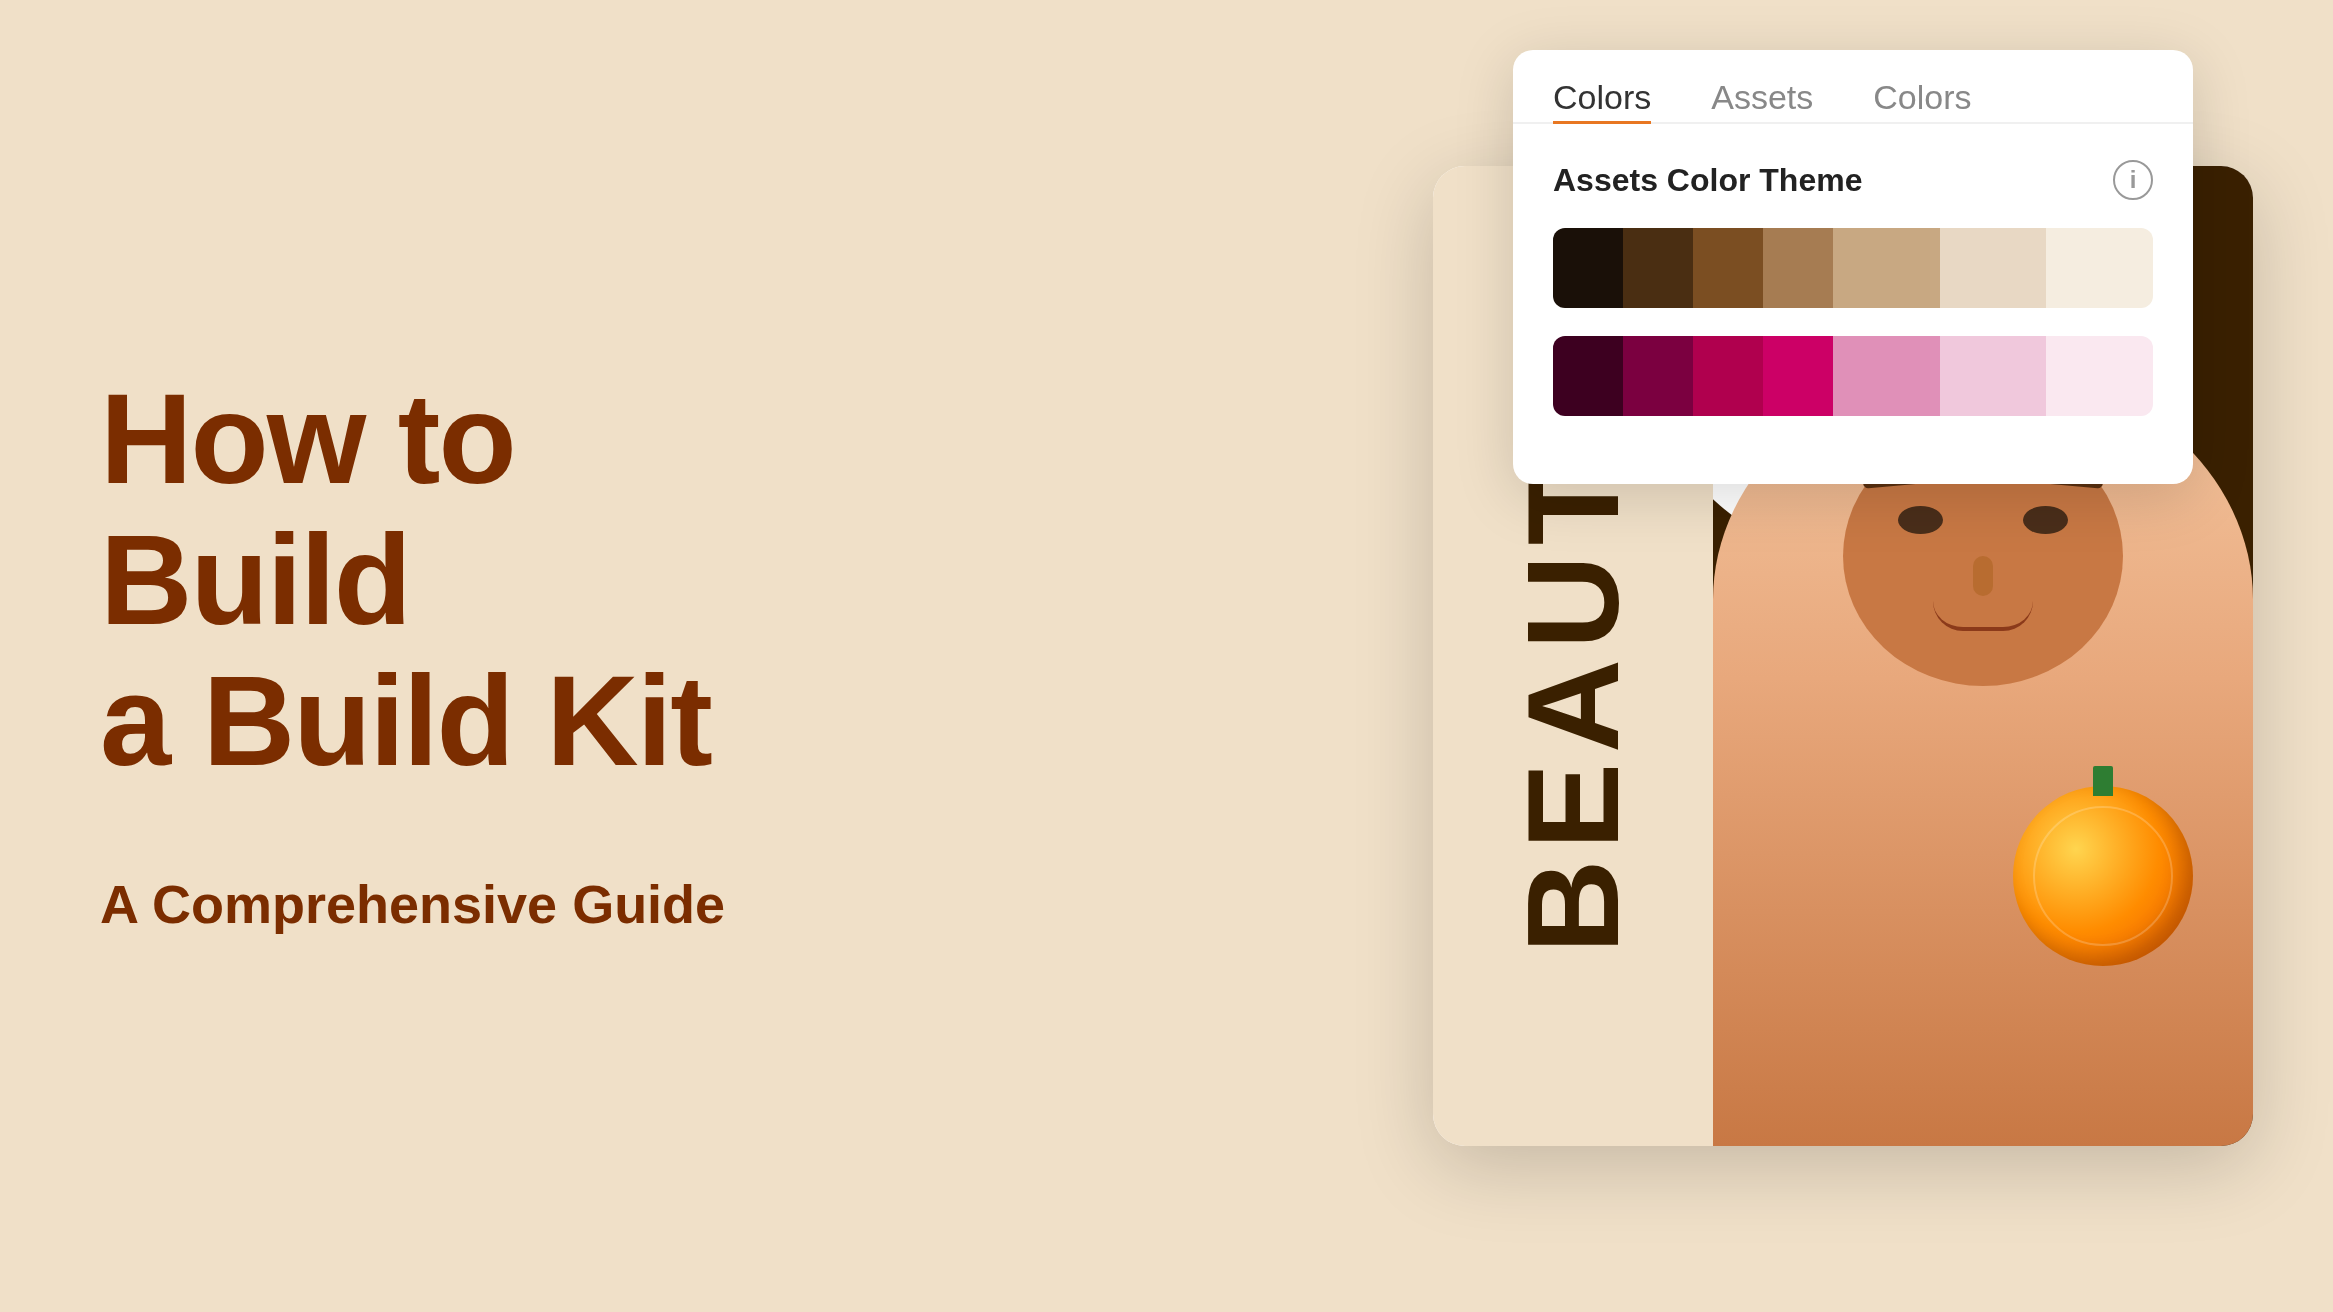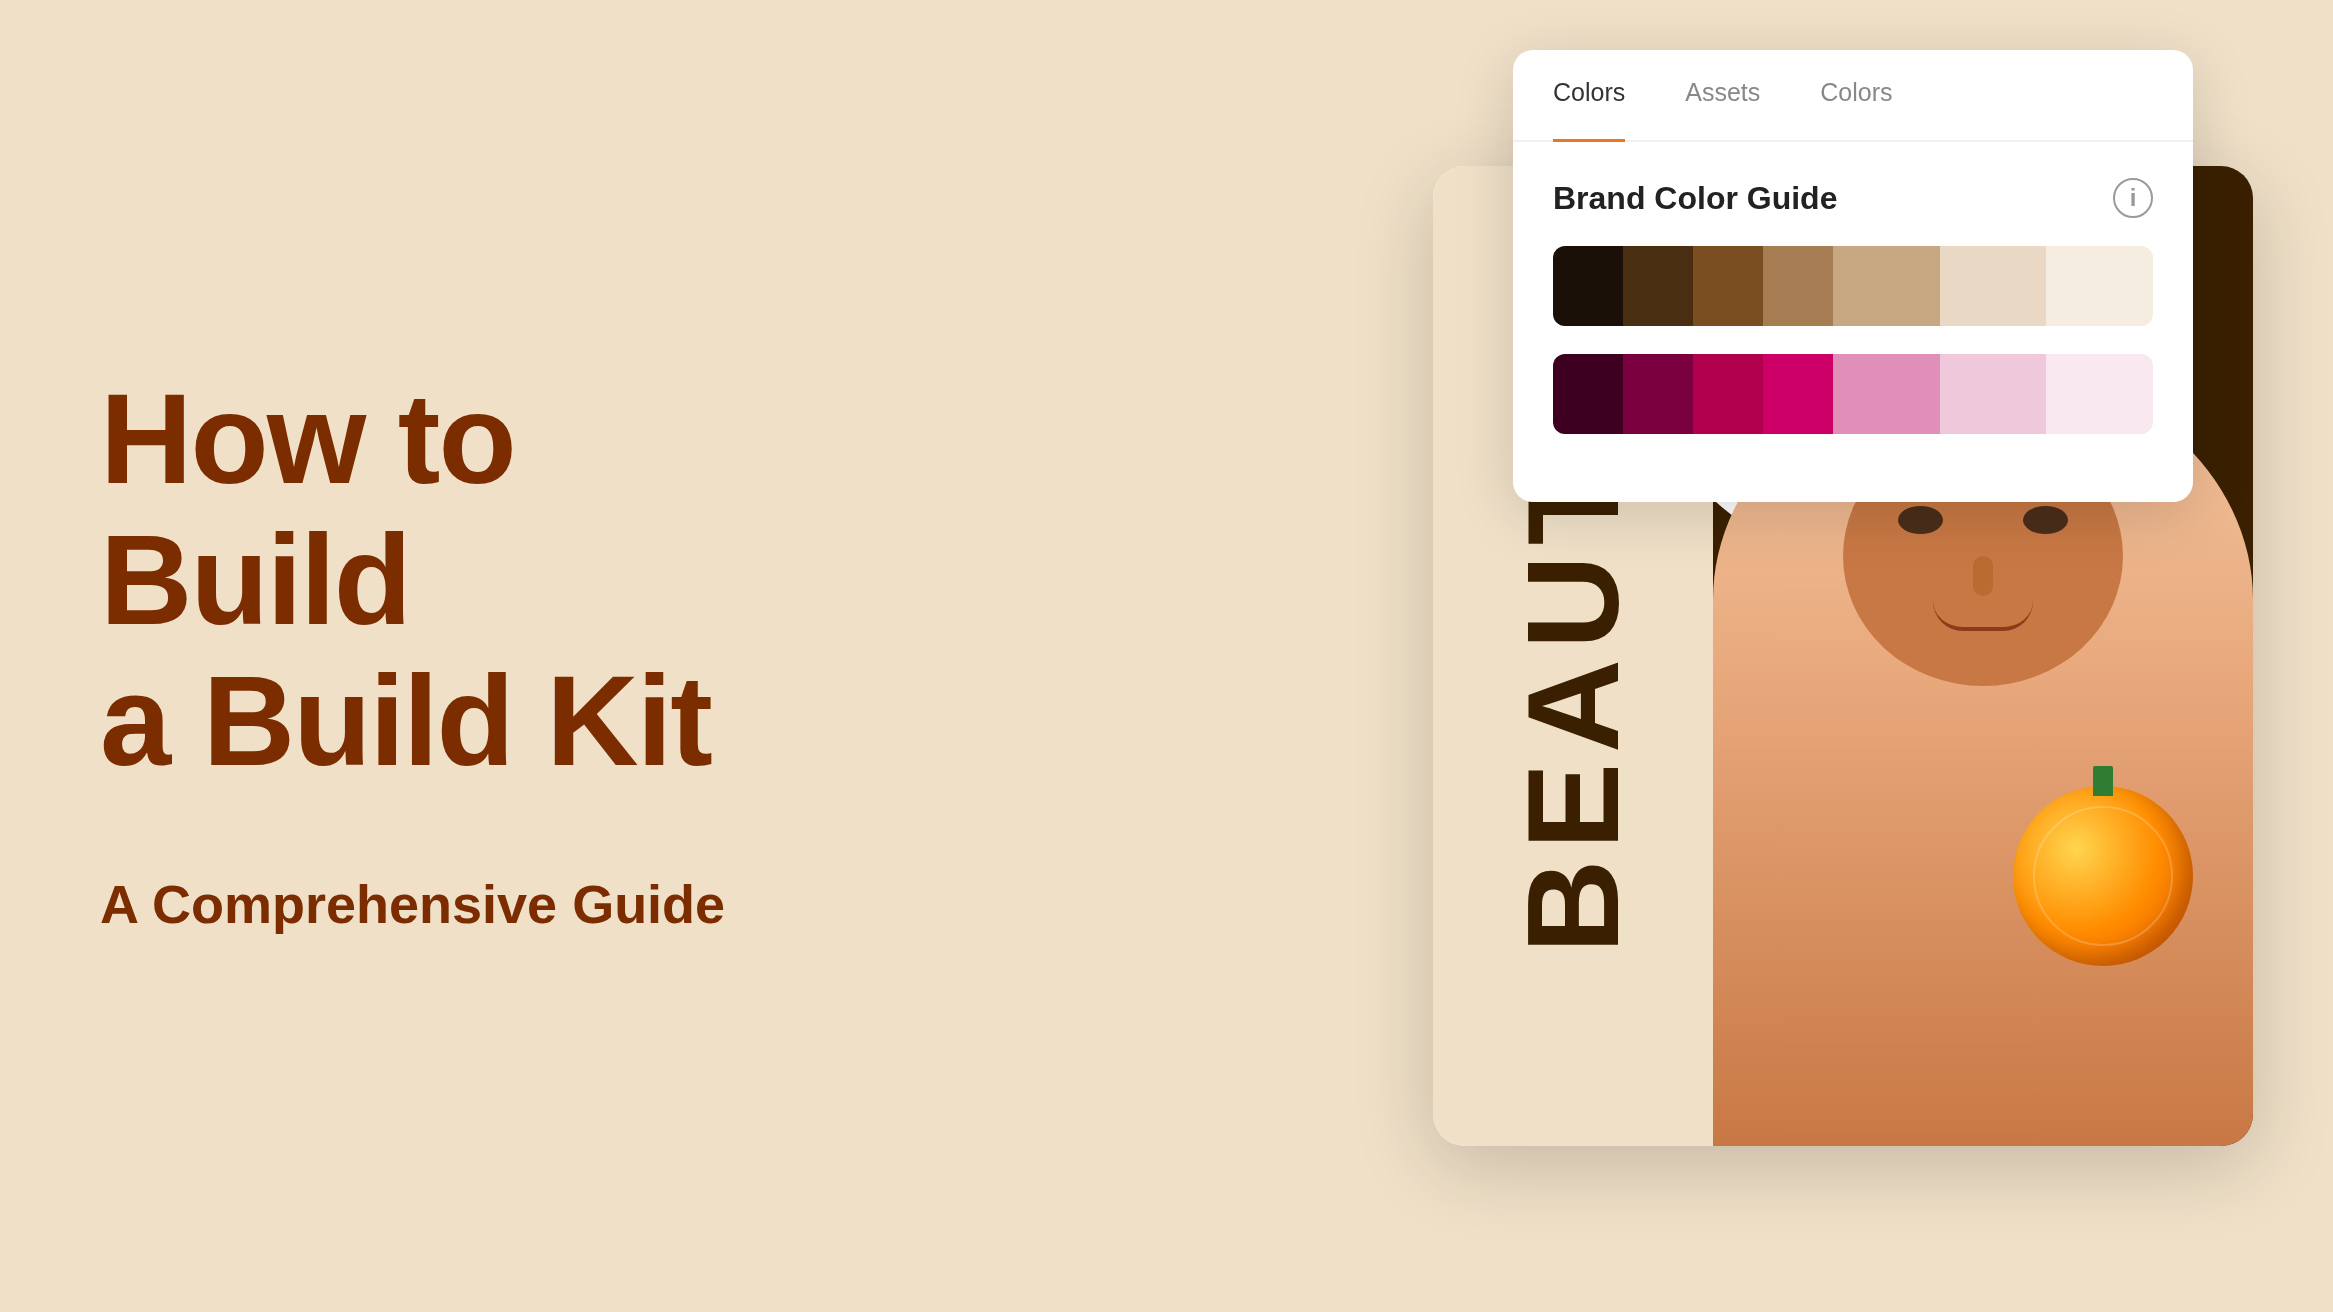--- a/index.html
+++ b/index.html
@@ -176,23 +176,23 @@
     }
 
     .panel-tabs {
       display: flex;
       padding: 28px 40px 0;
       border-bottom: 2px solid #F0F0F0;
       gap: 60px;
     }
 
     .tab-item {
-      font-size: 25px;
+      font-size: 34px;
       color: #888;
-      padding-bottom: 32px;
+      padding-bottom: 4px;
       cursor: pointer;
       font-weight: 400;
       border-bottom: 3px solid transparent;
       margin-bottom: -2px;
       text-align: right;
     }
 
     .tab-item.active {
       color: #333;
       border-bottom: 3px solid #E87722;
@@ -316,21 +316,21 @@
 
     <div class="panel-tabs">
       <div class="tab-item active">Colors</div>
       <div class="tab-item">Assets</div>
       <div class="tab-item">Colors</div>
     </div>
 
     <div class="panel-body">
 
       <div class="brand-color-header">
-        <span class="brand-color-title">Brand Color Guide</span>
+        <span class="brand-color-title">Assets Color Theme</span>
         <div class="info-icon">i</div>
       </div>
 
       <div class="color-palette palette1">
         <div class="color-swatch swatch1"></div>
         <div class="color-swatch swatch2"></div>
         <div class="color-swatch swatch3"></div>
         <div class="color-swatch swatch4"></div>
         <div class="color-swatch swatch5"></div>
         <div class="color-swatch swatch6"></div>

